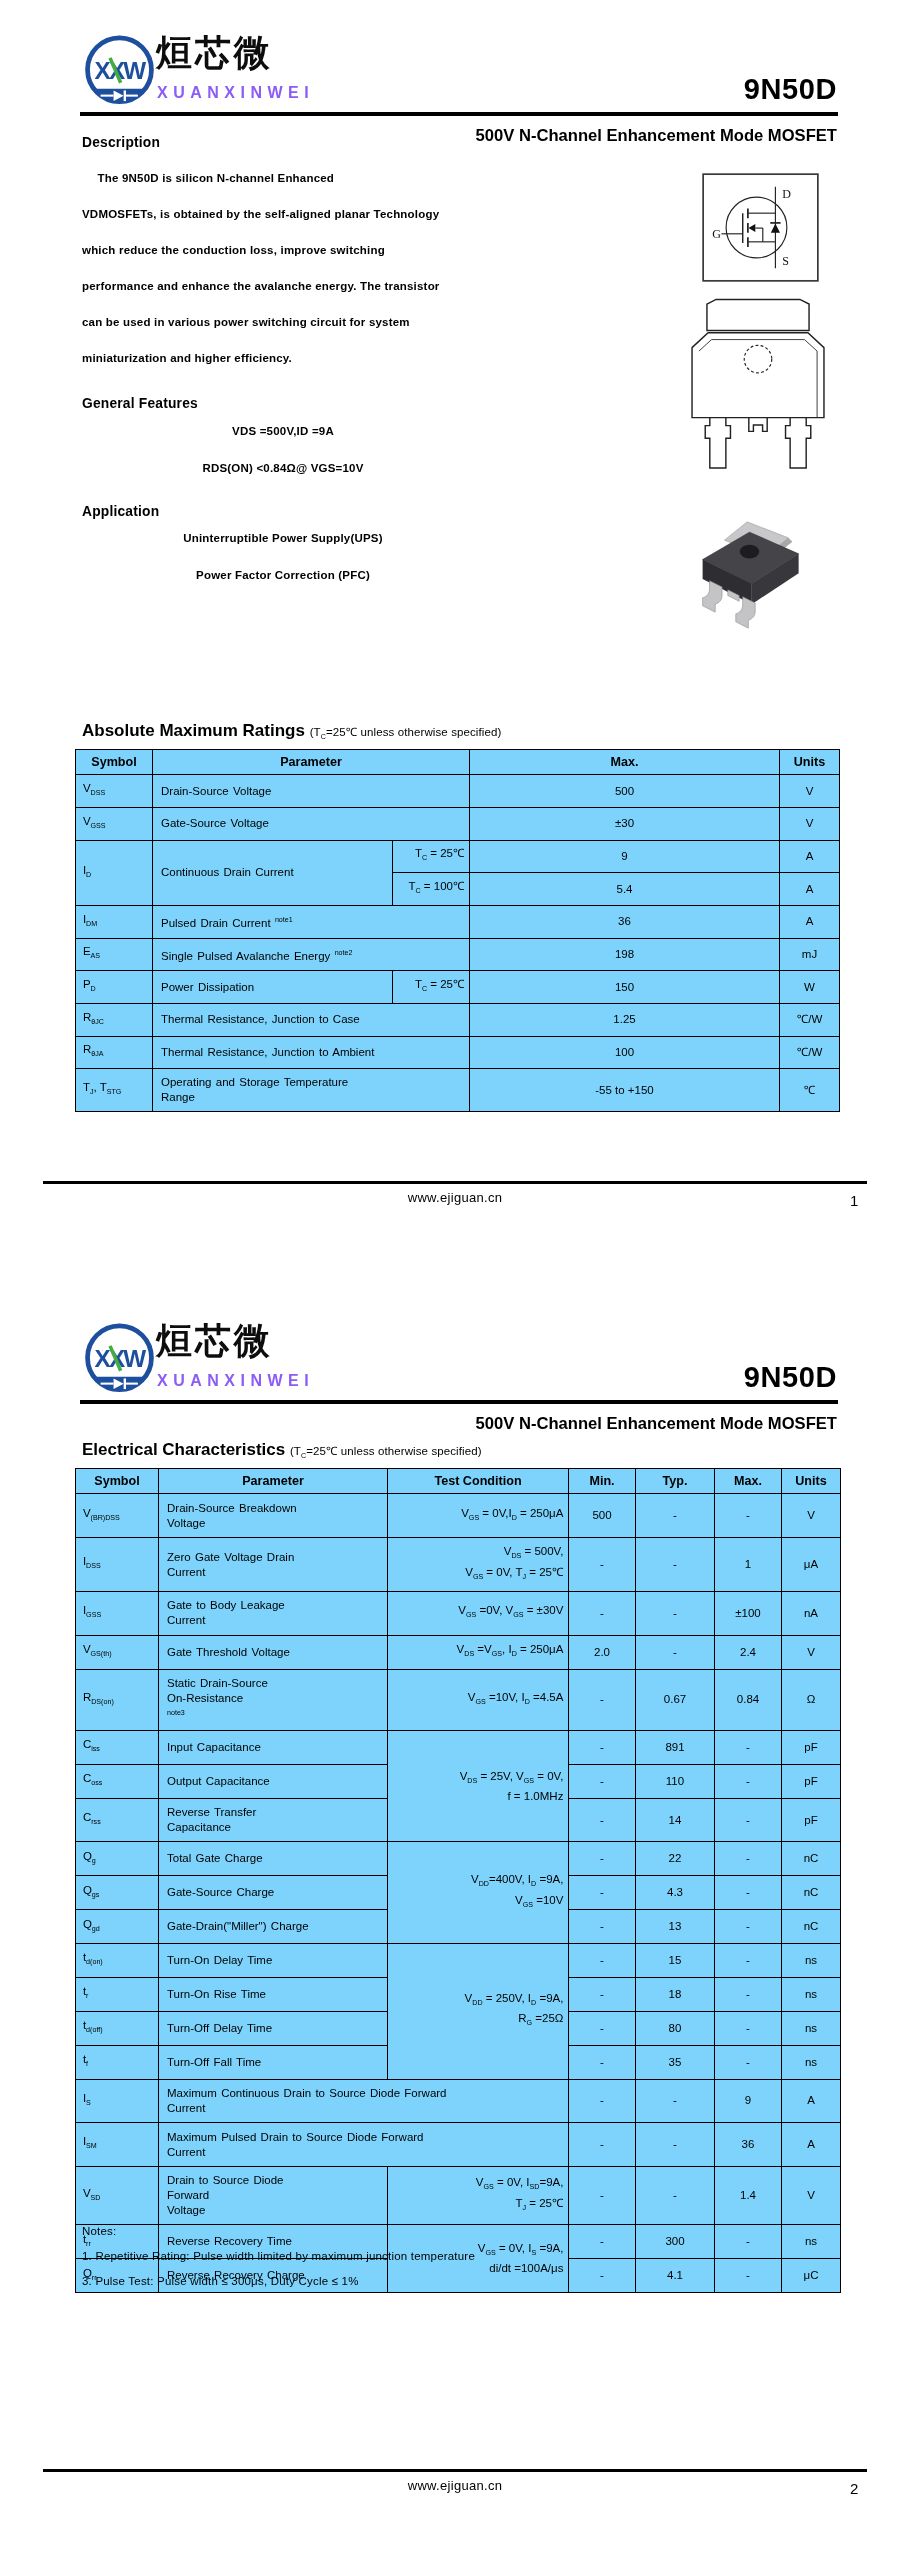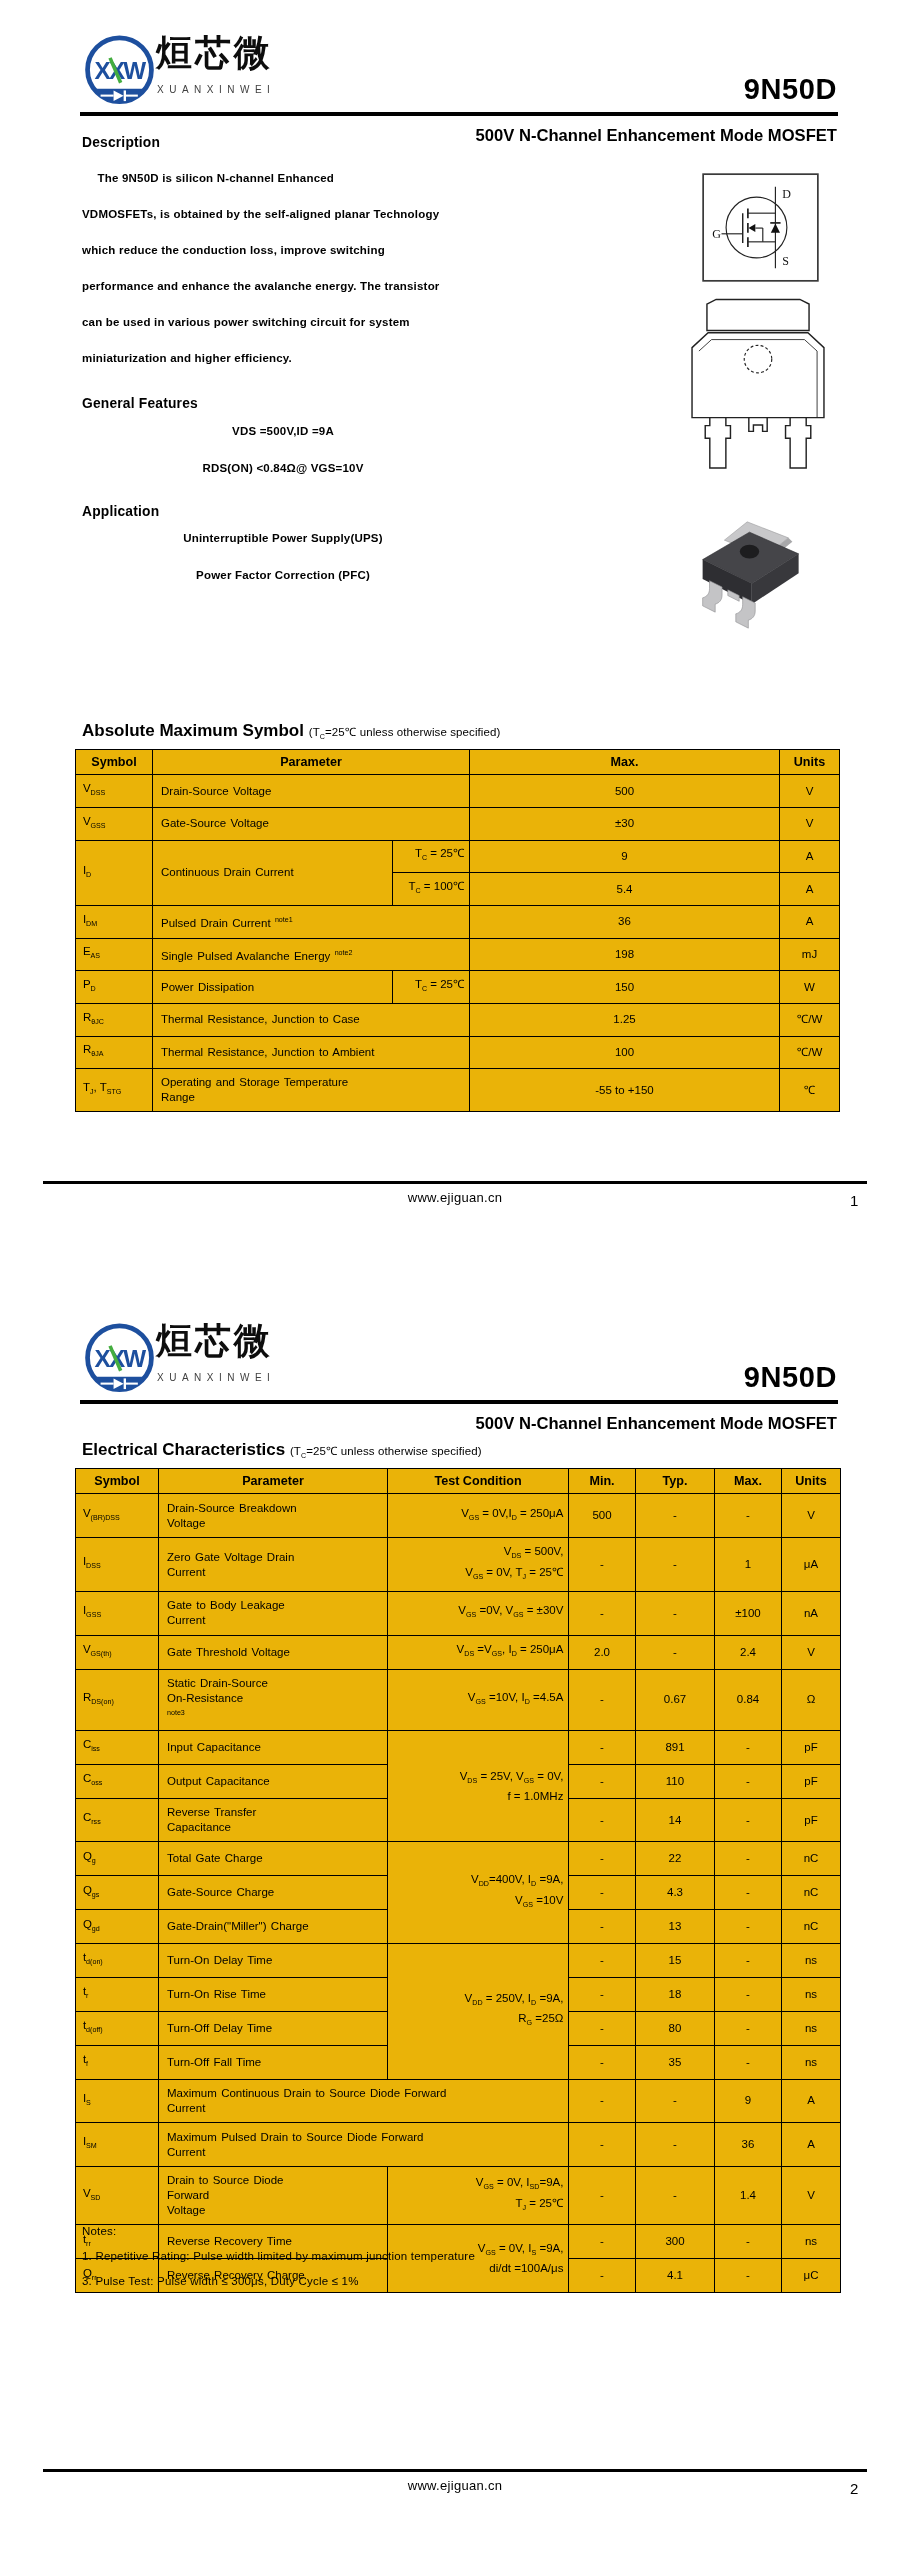--- a/index.html
+++ b/index.html
@@ -2,41 +2,41 @@
 <html style="font-size:9.2px"><head>
 <meta charset="utf-8">
 <style>
   html,body{margin:0;padding:0;background:#fff;}
   body{width:910px;font-family:"Liberation Sans",sans-serif;color:#000;}
   .page{position:relative;width:910px;height:1288px;background:#fff;overflow:hidden;}
 
   
   .logo-svg{position:absolute;left:84px;top:30px;}
   .company-cn{position:absolute;left:156px;top:29px;font-size:36px;font-weight:700;letter-spacing:2.9px;color:#0d0d0d;}
-  .company-en{position:absolute;left:157px;top:84px;font-size:10px;font-weight:400;letter-spacing:5.5px;color:#404040;}
+  .company-en{position:absolute;left:157px;top:84px;font-size:16px;font-weight:700;letter-spacing:5.5px;color:#8b5cf6;}
   .part-number{position:absolute;right:73px;top:73px;font-size:29px;font-weight:700;letter-spacing:0.6px;}
   .head-rule{position:absolute;left:80px;top:112px;width:758px;height:4px;background:#000;}
   .subtitle{position:absolute;right:73px;top:126px;font-size:16.6px;font-weight:700;}
 
   
   .sec-h{position:absolute;left:82px;font-size:13.8px;font-weight:700;letter-spacing:0.2px;}
   .lines{position:absolute;left:82px;width:402px;font-size:11.5px;letter-spacing:0.2px;}
   .lines .line{height:36px;white-space:nowrap;font-weight:bold;}
   .lines.tight .line{height:37px;text-align:center;}
   .desc-lines .line:first-child{text-indent:15.5px;}
 
   
   .figbox{position:absolute;background:#fff;}
 
   
   .tbl-h{position:absolute;left:82px;font-size:17px;font-weight:700;}
   .tbl-h .note{font-size:11.5px;font-weight:400;letter-spacing:0.1px;}
 
   
-  table{border-collapse:collapse;table-layout:fixed;border:1.7px solid #000;background:#eab308;position:absolute;}
+  table{border-collapse:collapse;table-layout:fixed;border:1.7px solid #000;background:#7dd3fc;position:absolute;}
   th,td{border:1.1px solid #000;overflow:hidden;}
   th{font-size:12.6px;font-weight:700;text-align:center;padding:5.2px 2.3px;}
   td{font-size:11.5px;line-height:15px;padding:5.7px 4.6px;vertical-align:middle;}
   .t-elec td{padding:6.3px 4.6px;}
   td.sym{text-align:left;padding-left:6.9px;}
   td.par{text-align:left;padding-left:8px;word-spacing:1.1px;}
   td.cond{text-align:right;padding-left:10px;}
   td.val,td.unit{text-align:center;}
   sub{font-size:.62em;} sup{font-size:.62em;}
 
@@ -136,21 +136,21 @@
     <polygon points="186,68 104,120 104,156 186,102" fill="#38383c"></polygon>
     <ellipse cx="100" cy="64" rx="17" ry="12" fill="#1d1d1f"></ellipse>
     <g fill="#c4c4c6" stroke="#8a8a8c" stroke-width="1">
       <path d="M30,115 l22,11 v14 c0,9 -5,14 -12,16 v14 l-22,-11 v-14 c7,-2 12,-7 12,-16 z"></path>
       <path d="M62,131 l20,10 v10 l-20,-10 z"></path>
       <path d="M88,143 l22,11 v14 c0,9 -5,14 -12,16 v14 l-22,-11 v-14 c7,-2 12,-7 12,-16 z"></path>
     </g>
   </svg>
 
   <div class="tbl-h" style="top:721px;">
-    <span>Absolute Maximum Symbol</span>
+    <span>Absolute Maximum Ratings</span>
     <span class="note">(T<sub>C</sub>=25℃ unless otherwise specified)</span>
   </div>
   <table class="t-abs" style="left:75px;top:749px;width:764px;">
     <colgroup>
         <col style="width:77px">
         <col style="width:240px">
         <col style="width:77px">
         <col style="width:310px">
         <col style="width:60px">
       </colgroup>

